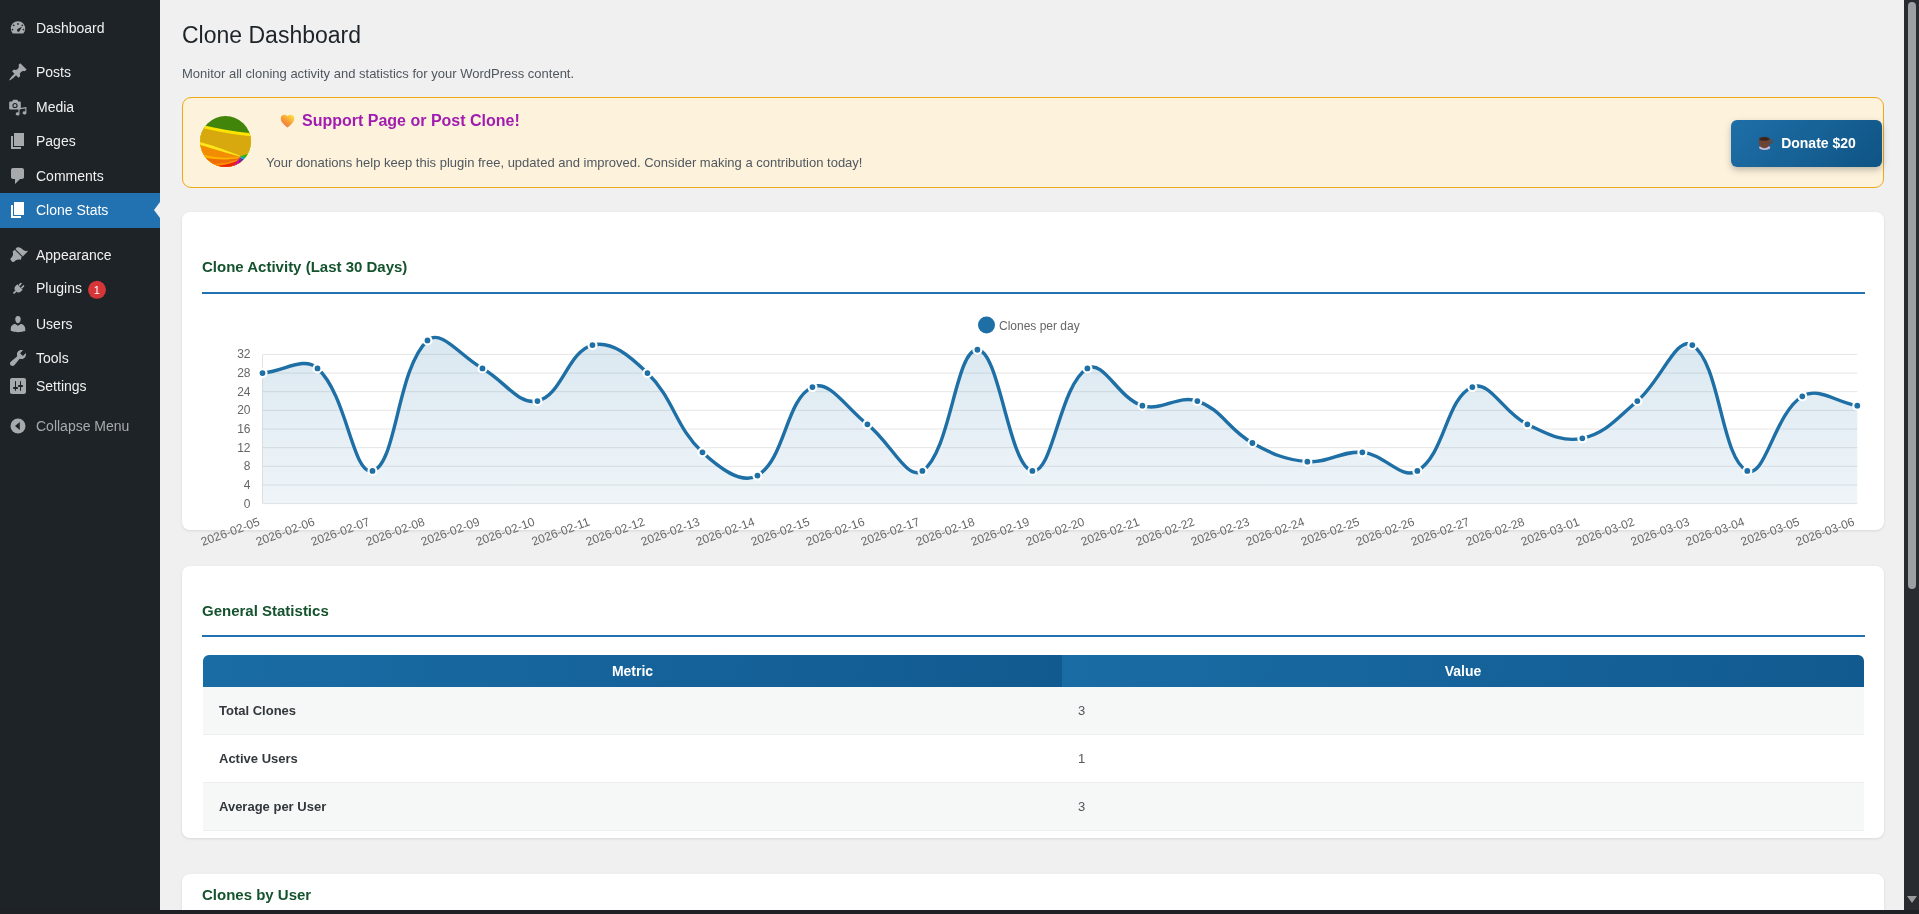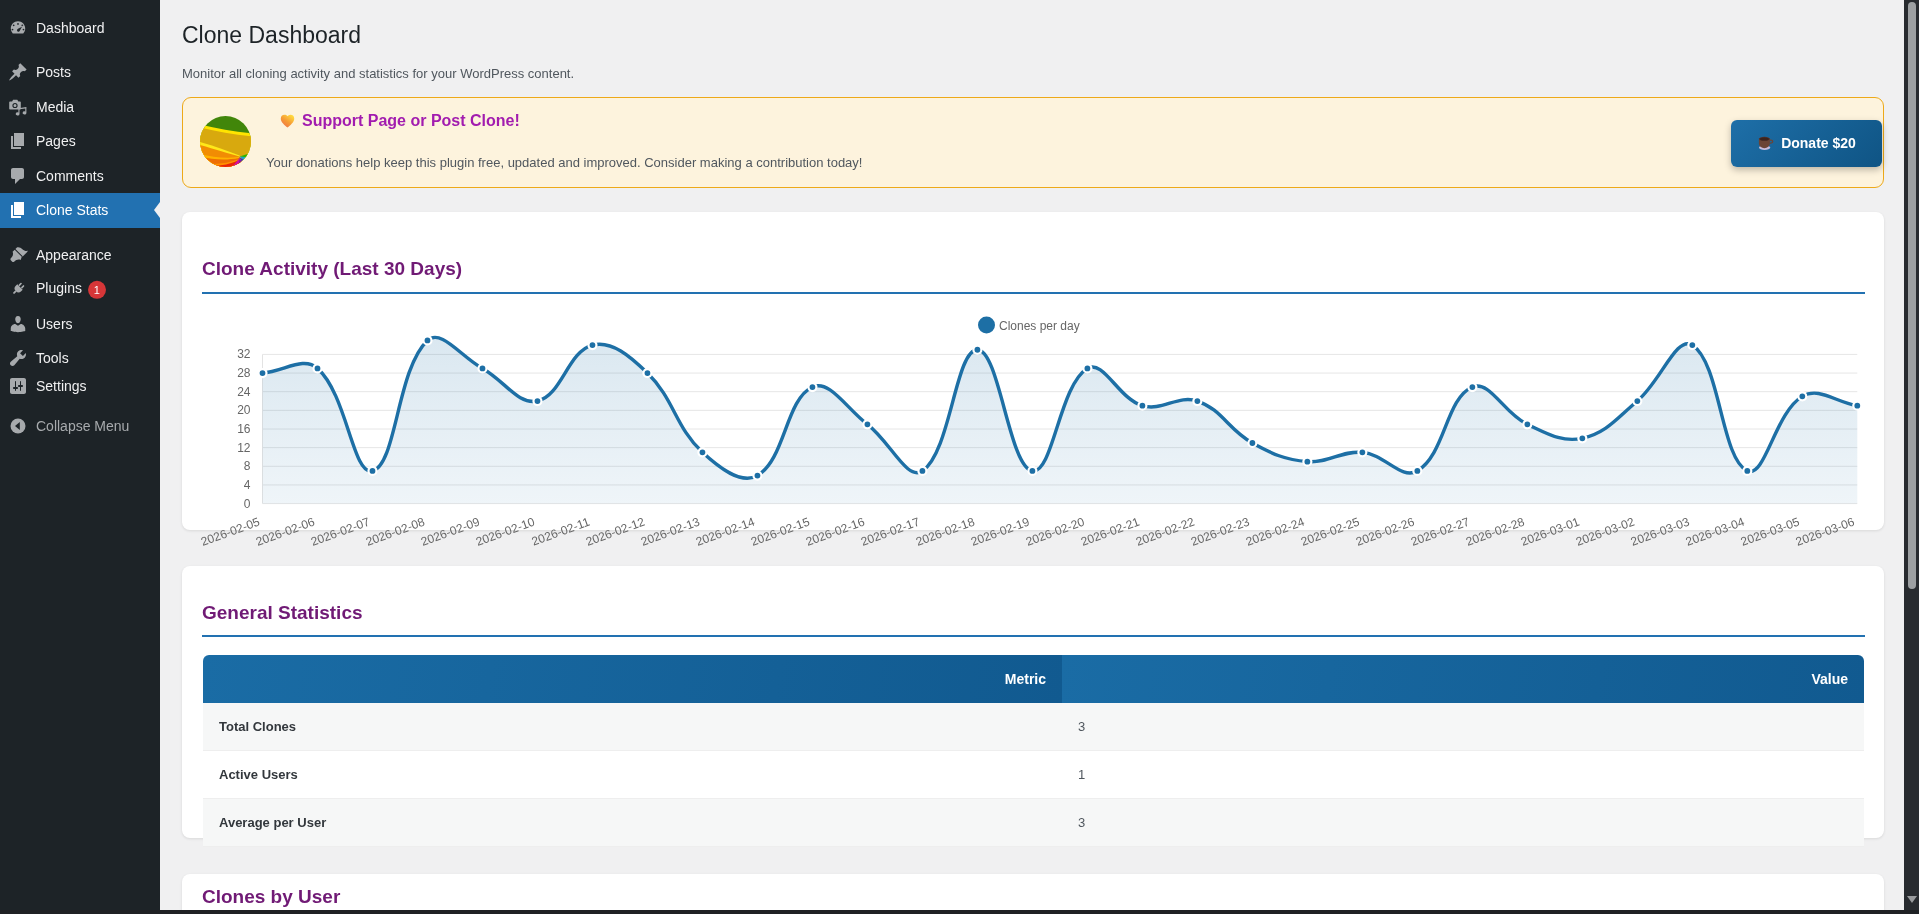--- a/index.html
+++ b/index.html
@@ -21,28 +21,28 @@
 .nicon{position:absolute;left:17px;top:18px;width:51px;height:51px}
 .nh{position:absolute;left:97px;top:15px;font-size:16px;font-weight:bold;color:#a21caf;line-height:16px}
 .nh svg{vertical-align:-2px;margin-right:7px}
 .nb{position:absolute;left:83px;top:57px;font-size:13px;color:#50575e;line-height:15px}
 .donate{position:absolute;left:1548px;top:22px;width:151px;height:47px;border-radius:6px;
 background:linear-gradient(135deg,#1e6fa8,#0f5484);box-shadow:0 3px 7px rgba(0,0,0,0.25);
 color:#fff;font-size:14px;font-weight:bold;text-align:center;line-height:47px}
 .donate svg{vertical-align:-3px;margin-right:7px}
 .card{position:absolute;left:22px;width:1702px;background:#fff;border-radius:8px;
 box-shadow:0 1px 3px rgba(0,0,0,0.10)}
-.card h2{position:absolute;left:20px;font-size:19px;font-weight:bold;color:#701a75}
+.card h2{position:absolute;left:20px;font-size:15px;font-weight:bold;color:#14532d}
 .hline{position:absolute;left:20px;width:1663px;height:0;border-bottom:2px solid #2271b1}
 #card1{top:212px;height:318px}
 #card2{top:566px;height:272px}
 #card3{top:874px;height:100px}
 table.stats{position:absolute;left:21px;top:89px;width:1661px;border-collapse:separate;border-spacing:0;font-size:14px}
-table.stats th{background:linear-gradient(100deg,#1a6ca5,#115a90);color:#fff;text-align:right;
-font-weight:bold;height:48px;padding:0 16px}
+table.stats th{background:linear-gradient(100deg,#1a6ca5,#115a90);color:#fff;text-align:center;
+font-weight:bold;height:32px;padding:0 16px}
 table.stats th:first-child{border-top-left-radius:6px;width:859px}
 table.stats th:last-child{border-top-right-radius:6px}
 table.stats td{height:35.4px;padding:16px 16px;font-size:13px;color:#3c434a;border-bottom:1px solid #eee}
 table.stats tr.odd td{background:#f6f7f7}
 table.stats tr.even td{background:#fff}
 table.stats td.val{color:#50575e}
 table.stats td.met{font-weight:bold;color:#32373c}
 #sbar{position:absolute;left:1904px;top:0;width:15px;height:914px;background:#282b2f;z-index:9}
 #sbar .thumb{position:absolute;left:3.5px;top:2px;width:8.5px;height:587px;background:#9da0a2;border-radius:4px}
 #sbar .arr{position:absolute;left:2.5px;bottom:6px;width:0;height:0;border:5px solid transparent;border-top:7px solid #999b9d}

